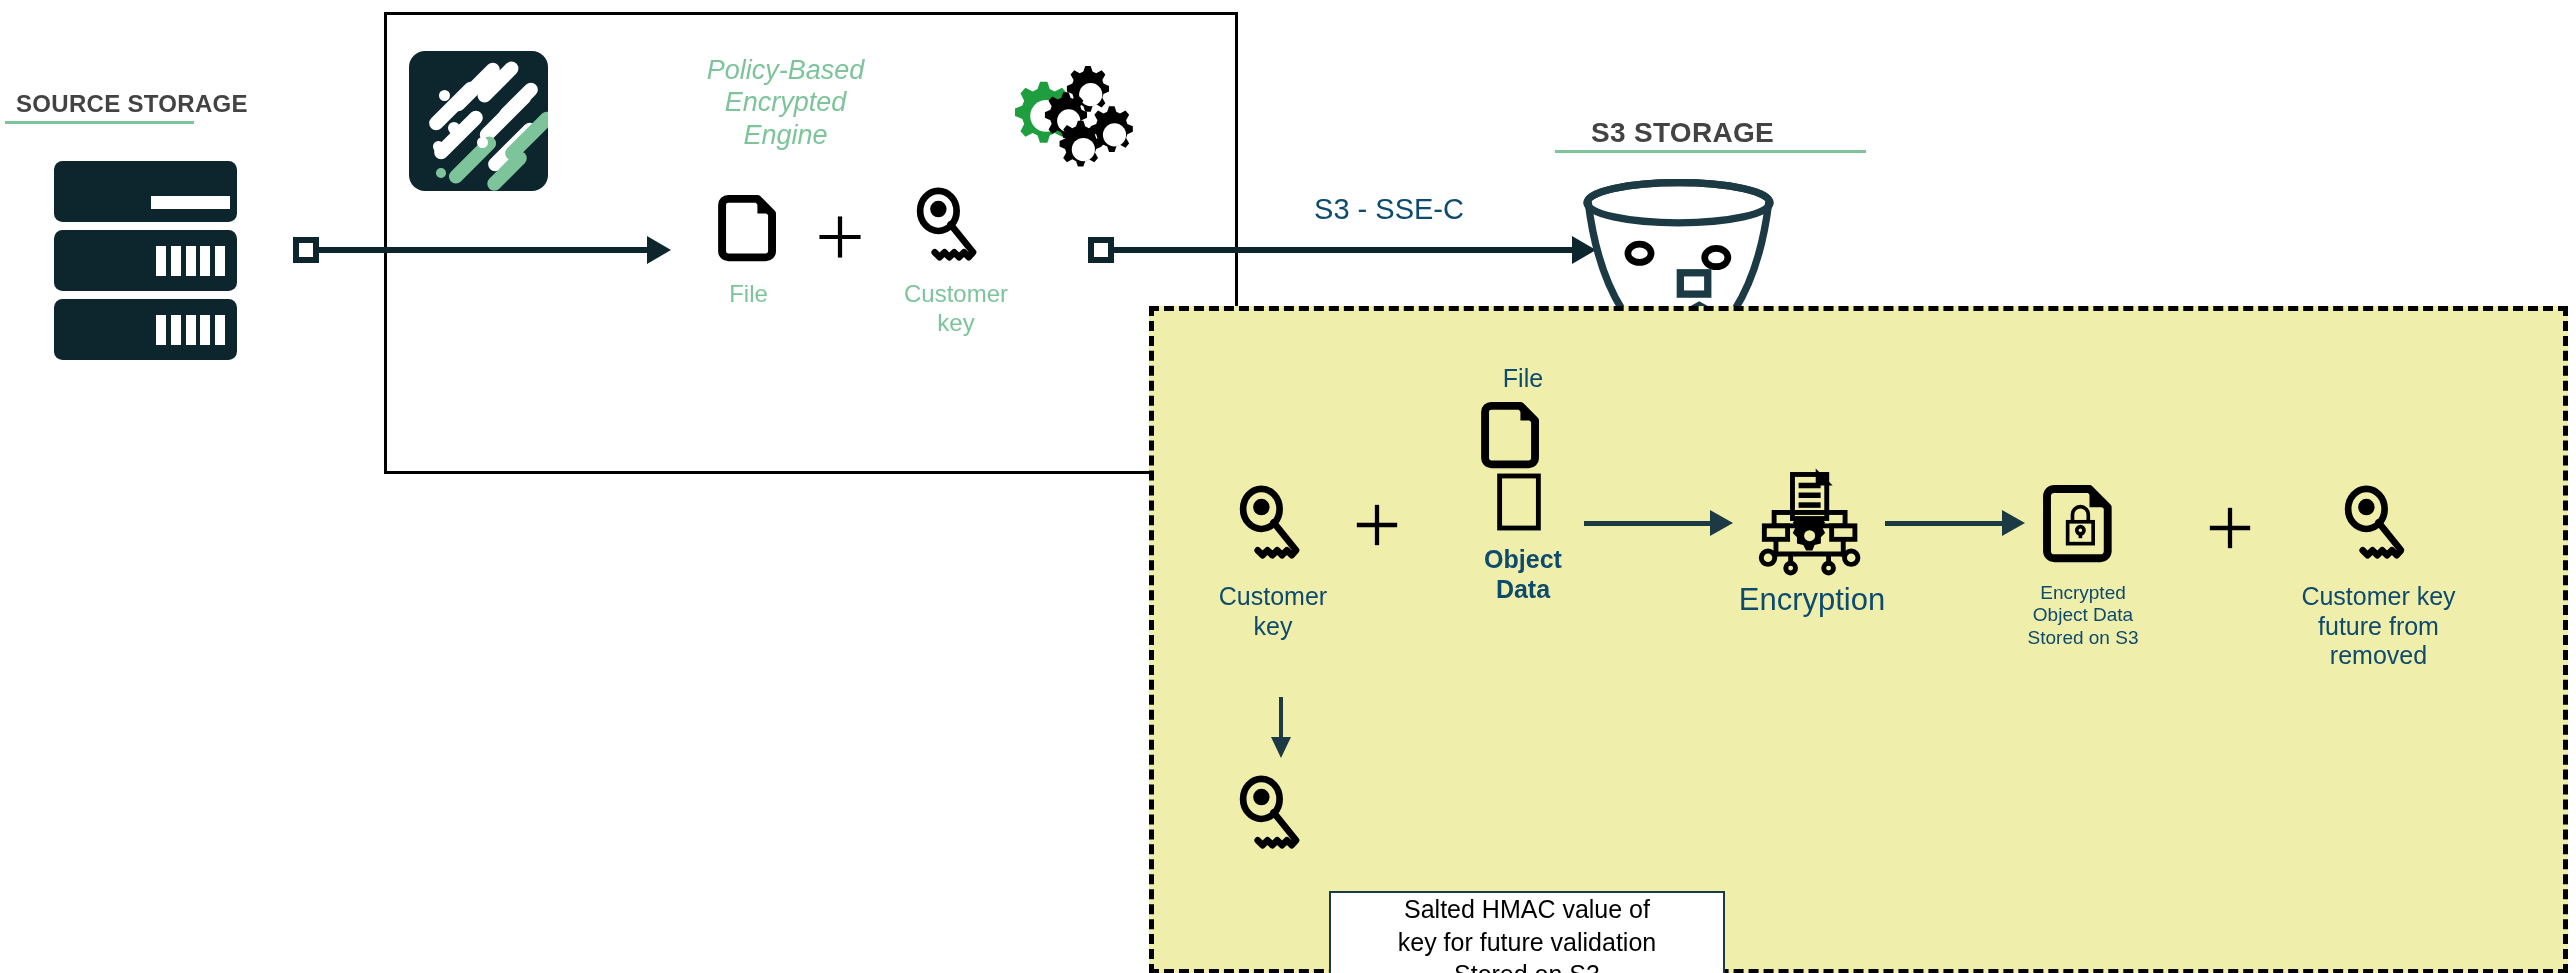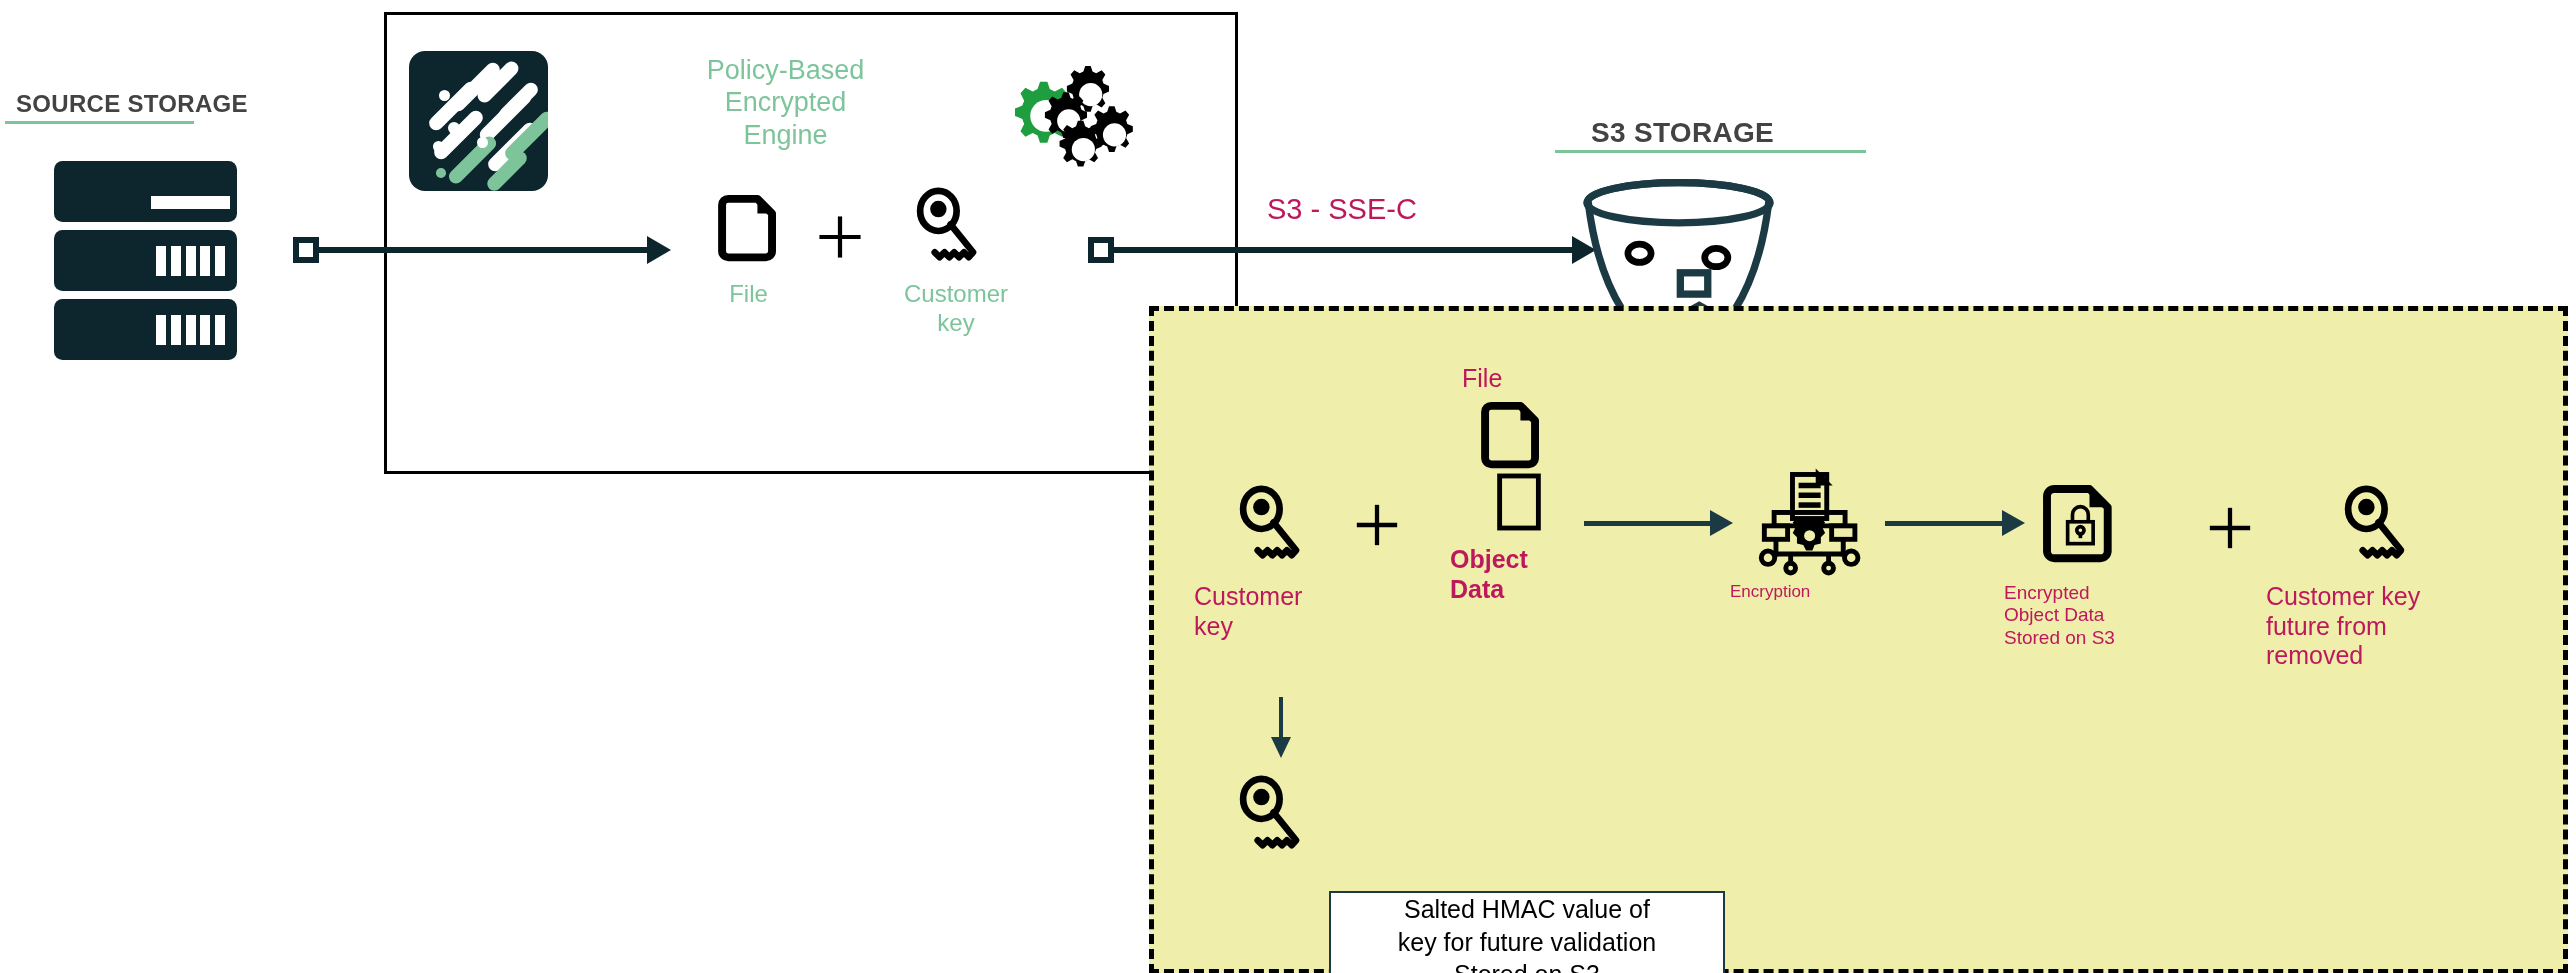--- a/index.html
+++ b/index.html
@@ -27,21 +27,21 @@
   
   .conn-sq{border:6.7px solid #0d262e;background:#fff;box-sizing:border-box;}
 
   
   .line-h{background:#0d262e;height:5.5px;}
   .arrowhead-r{width:0;height:0;border-top:14px solid transparent;
                border-bottom:14px solid transparent;border-left:24px solid #0d262e;}
 
   
   .lbl-green{color:#7dc49b;text-align:center;line-height:1.2;}
-  .lbl-black{color:#be185d;text-align:left;line-height:1.18;}
+  .lbl-black{color:#0c4a6e;text-align:center;line-height:1.18;}
 
   
   .yellow-region{background:#f0eeab;border:5.5px dashed #000;box-sizing:border-box;}
 
   
   .hmac-box{background:#ffffff;border:2.4px solid #1b3a44;box-sizing:border-box;
             display:flex;align-items:center;justify-content:center;text-align:center;
             line-height:1.3;color:#000;}
 
   svg{display:block;overflow:visible;}
@@ -86,21 +86,21 @@
   <div class="dash" style="left:73px;top:113px;width:50px;height:14px;background:#7dc49b;transform:rotate(-45deg);"></div>
   <div class="dash" style="left:89px;top:78px;width:63px;height:14px;background:#7dc49b;transform:rotate(-45deg);"></div>
   <div class="dot" style="left:30px;top:39px;width:11px;height:11px;background:#fff;"></div>
   <div class="dot" style="left:54px;top:37px;width:12px;height:12px;background:#fff;"></div>
   <div class="dot" style="left:39px;top:71px;width:12px;height:12px;background:#fff;"></div>
   <div class="dot" style="left:24px;top:90px;width:11px;height:11px;background:#fff;"></div>
   <div class="dot" style="left:68px;top:86px;width:11px;height:11px;background:#fff;"></div>
   <div class="dot" style="left:27px;top:117px;width:9.7px;height:9.7px;background:#7dc49b;"></div>
 </div>
 
-<div class="abs lbl-green" style="left:694px;top:54px;width:183px;font-size:27px;">
+<div class="abs lbl-green" style="left:694px;top:54px;width:183px;font-size:27px;font-style:italic;">
   <div>Policy-Based</div>
   <div>Encrypted</div>
   <div>Engine</div>
 </div>
 
 <div class="abs" style="left:982px;top:61px;">
   <svg width="171" height="116" viewBox="0 0 280 190">
     <g fill="#1f9e3f">
       <path d="M83 50 l8 -4 4 -12 12 0 4 12 8 4 12 -6 8 9 -6 12 3 8 12 5 0 12 -12 5 -3 8 6 12 -8 9 -12 -6 -8 4 -4 12 -12 0 -4 -12 -8 -4 -12 6 -8 -9 6 -12 -3 -8 -12 -5 0 -12 12 -5 3 -8 -6 -12 8 -9z"></path>
       <circle cx="105" cy="90" r="26" fill="#fff"></circle>
@@ -238,21 +238,21 @@
         <circle cx="55" cy="157" r="8" fill="#f0eeab"></circle>
       <path d="M117 134 v18"></path>
         <circle cx="117" cy="157" r="8" fill="#f0eeab"></circle>
     </g>
     <g transform="translate(86,110)">
       <path d="M-8 -26 l8 -4 8 4 6 -6 8 8 -4 7 4 8 -6 6 0 9 -9 2 -3 8 -9 0 -4 -8 -9 -2 0 -9 -6 -6 4 -8 -4 -7 8 -8z" fill="#000" transform="scale(1.15)"></path>
       <circle cx="0" cy="-6" r="9" fill="#f0eeab"></circle>
     </g>
   </svg>
 </div>
-<div class="abs lbl-black" style="left:1730px;top:582px;width:164px;font-size:17px;">Encryption</div>
+<div class="abs lbl-black" style="left:1730px;top:582px;width:164px;font-size:31px;">Encryption</div>
 
 <div class="abs line-h" style="left:1885px;top:521px;width:119px;height:4.9px;background:#1b3a44;"></div>
 <div class="abs" style="left:2002px;top:510px;width:0;height:0;border-top:13.4px solid transparent;border-bottom:13.4px solid transparent;border-left:23px solid #1b3a44;"></div>
 
 <div class="abs" style="left:2047px;top:484px;">
   <svg width="68" height="78" viewBox="0 0 112 128">
     <path d="M12 8 h58 l30 30 v72 a12 12 0 0 1 -12 12 h-76 a12 12 0 0 1 -12 -12 v-90 a12 12 0 0 1 12 -12 z" fill="#f0eeab" stroke="#000" stroke-width="13" stroke-linejoin="round"></path>
     <path d="M70 8 l30 30 h-30 z" fill="#000"></path>
     <g stroke="#000" fill="none" stroke-width="6">
       <rect x="34" y="62" width="42" height="36" fill="#f0eeab"></rect>

